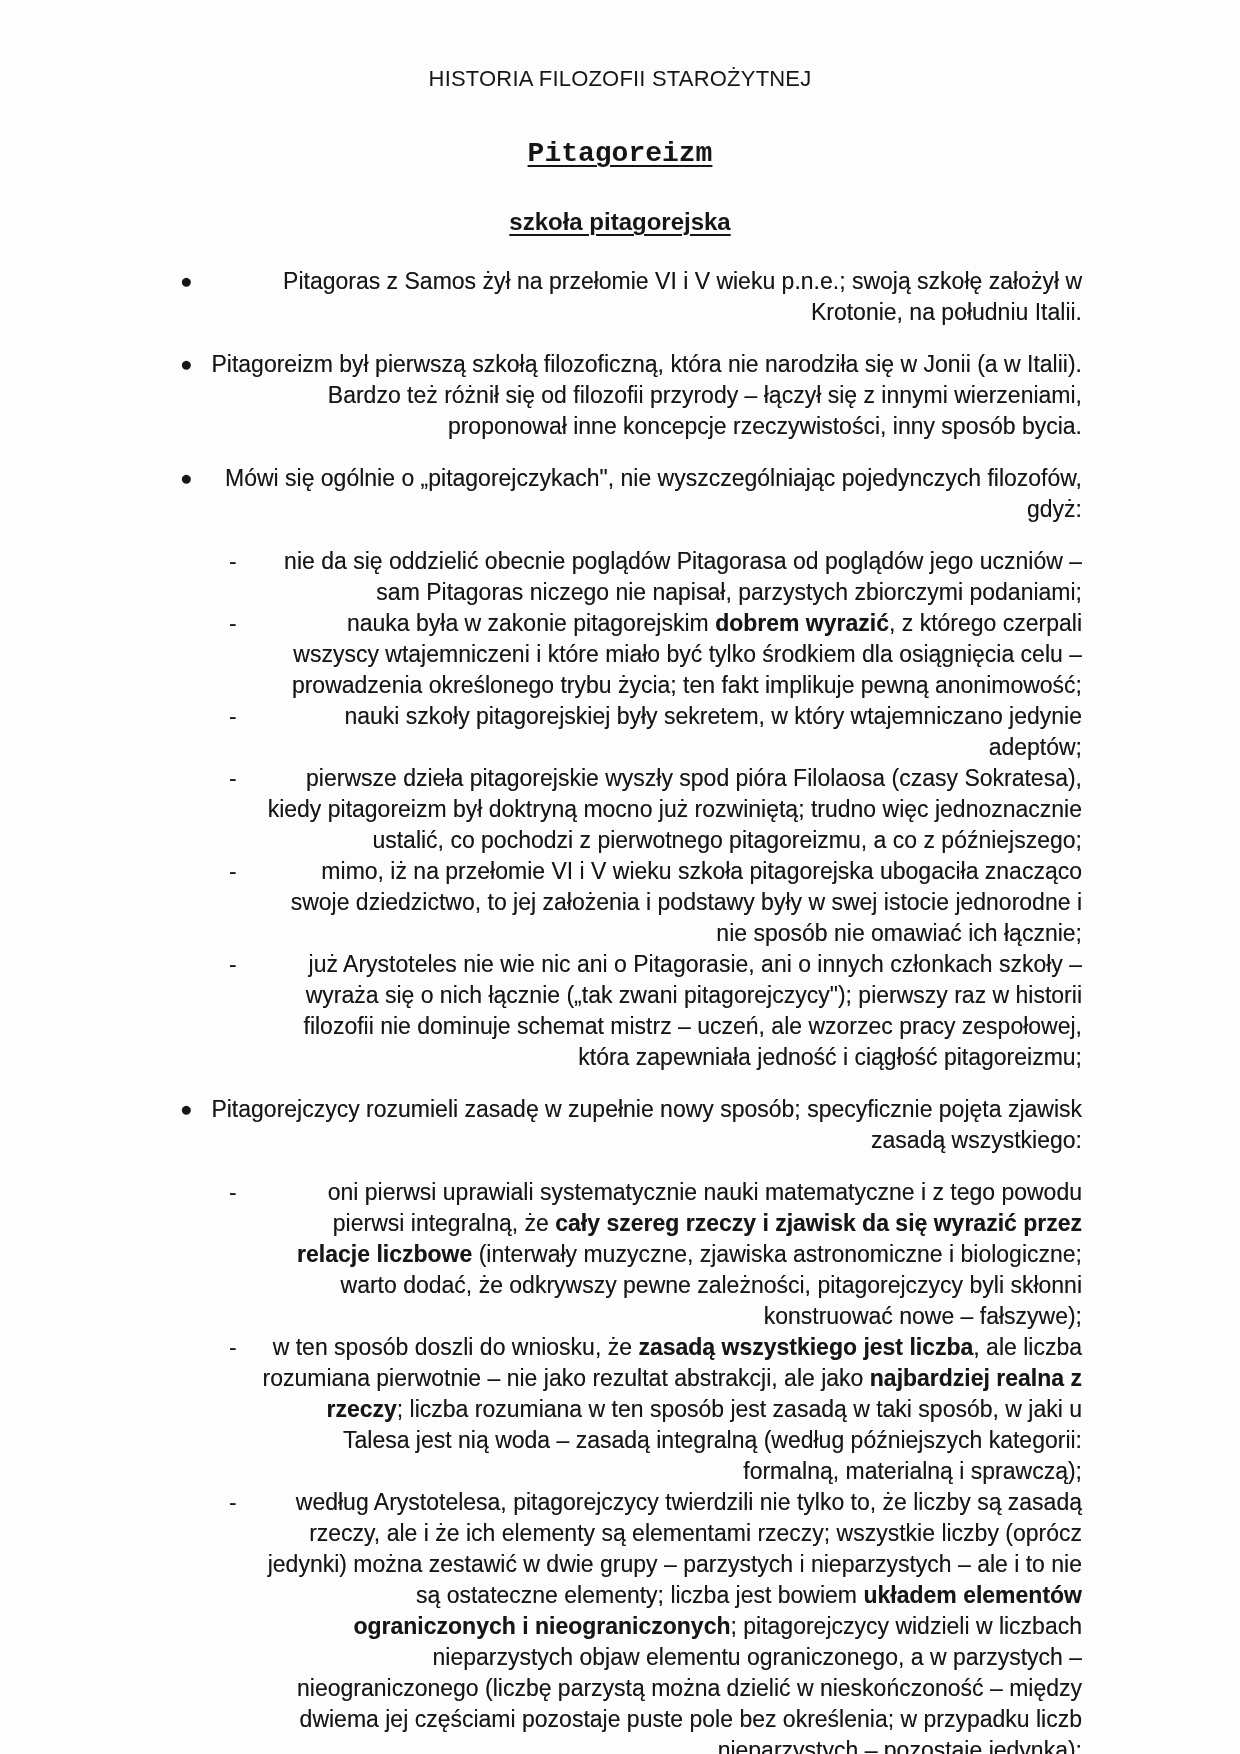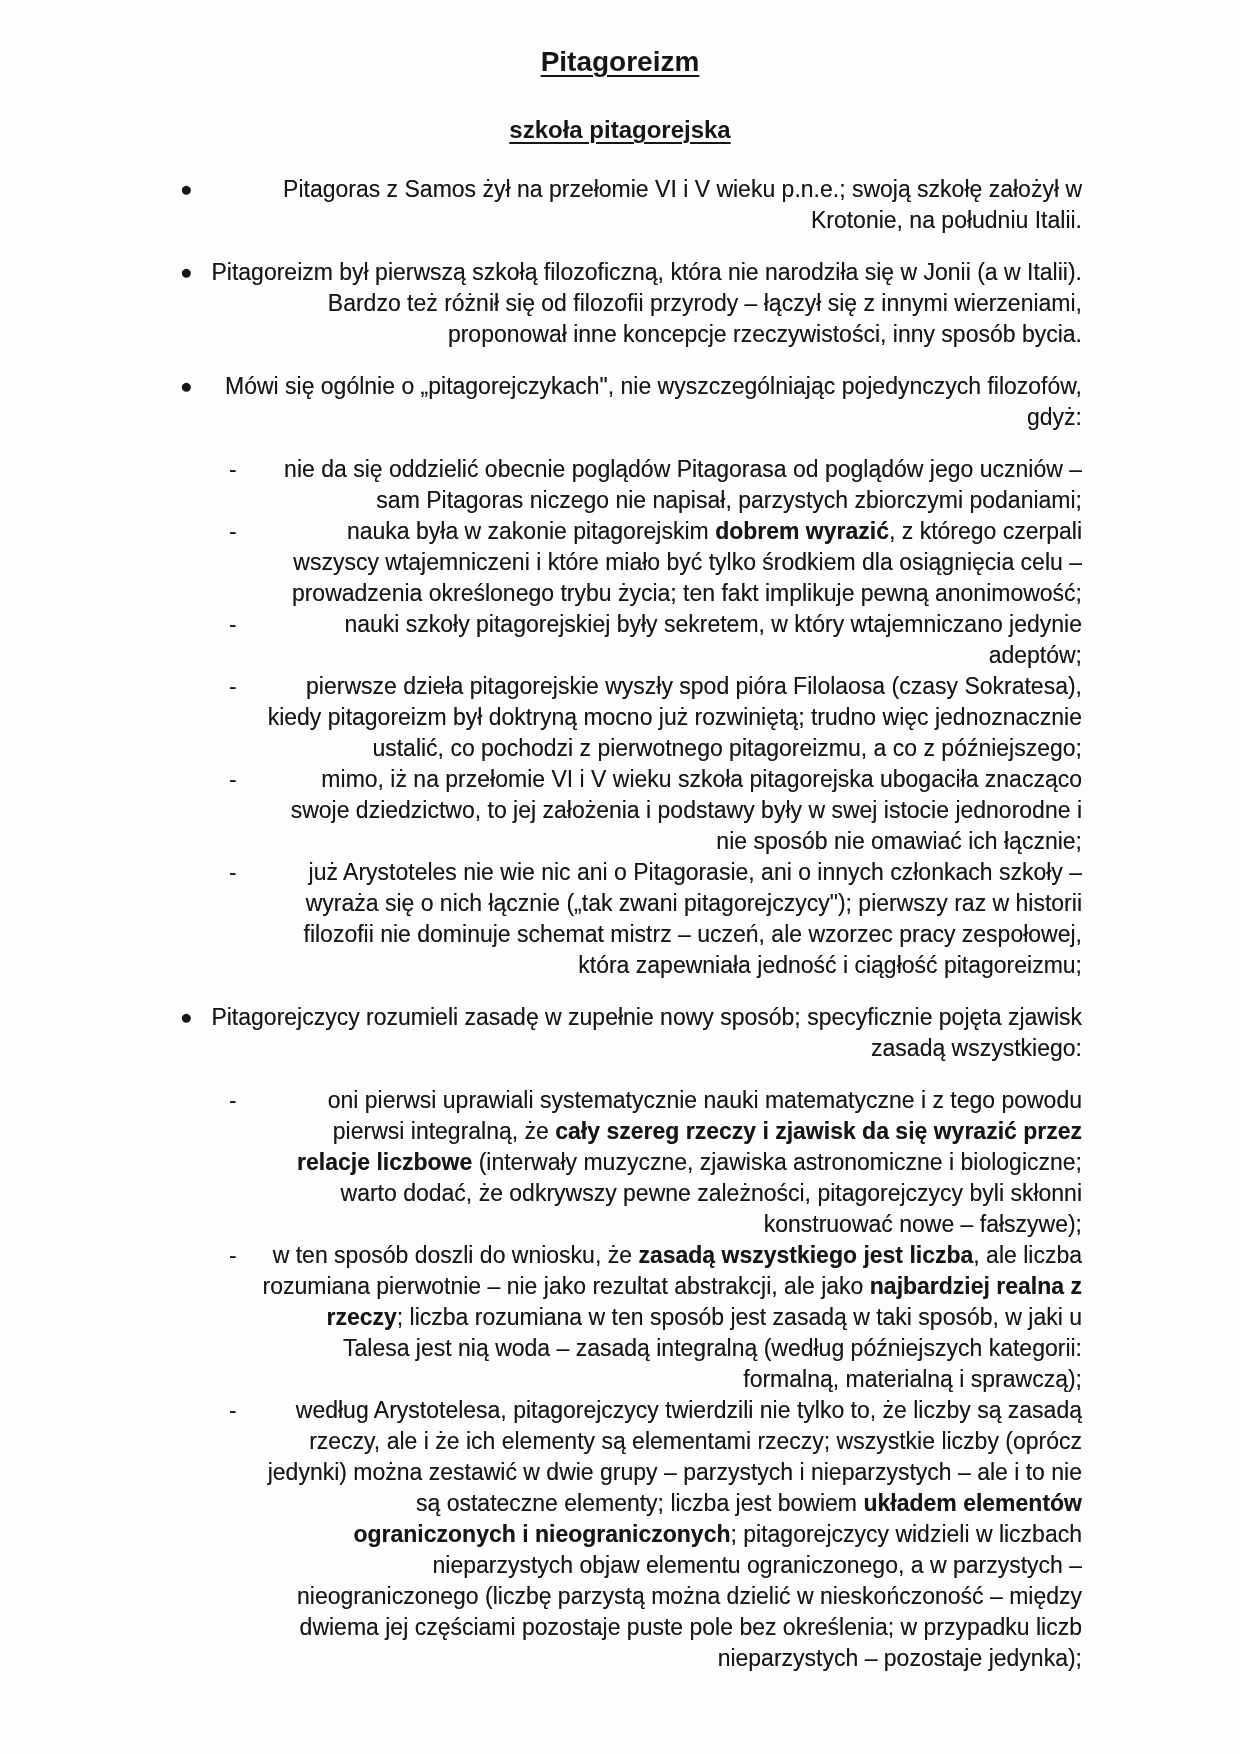--- a/index.html
+++ b/index.html
@@ -18,20 +18,21 @@
     font-size: 22px;
     line-height: 26px;
     letter-spacing: 0.2px;
   }
   .title {
     margin-top: 46px;
     text-align: center;
     font-size: 28px;
     line-height: 32px;
     font-weight: 700;
+    font-family: Liberation Mono, monospace;
   }
   .title .u, .subtitle .u {
     text-decoration: underline;
     text-decoration-thickness: 2px;
     text-underline-offset: 4px;
   }
   .subtitle {
     margin-top: 38px;
     text-align: center;
     font-size: 24px;
@@ -67,20 +68,21 @@
     left: 2px;
     top: 0;
   }
   b { font-weight: 700; }
   .bullet-text, .sub-text { text-shadow: 0 0 0.5px rgba(0,0,0,0.45); text-align: right; }
 </style>
 </head>
 <body>
 
 <div class="page">
+  <div class="header">HISTORIA FILOZOFII STAROŻYTNEJ</div>
   <div class="title">
     <span class="u">Pitagoreizm</span>
   </div>
   <div class="subtitle">
     <span class="u">szkoła pitagorejska</span>
   </div>
   <div class="list">
       <div class="bullet-item">
         <span class="bullet-marker">●</span>
         <div class="bullet-text"><span>Pitagoras z Samos żył na przełomie VI i V wieku p.n.e.; swoją szkołę założył w Krotonie, na południu Italii.</span></div>

